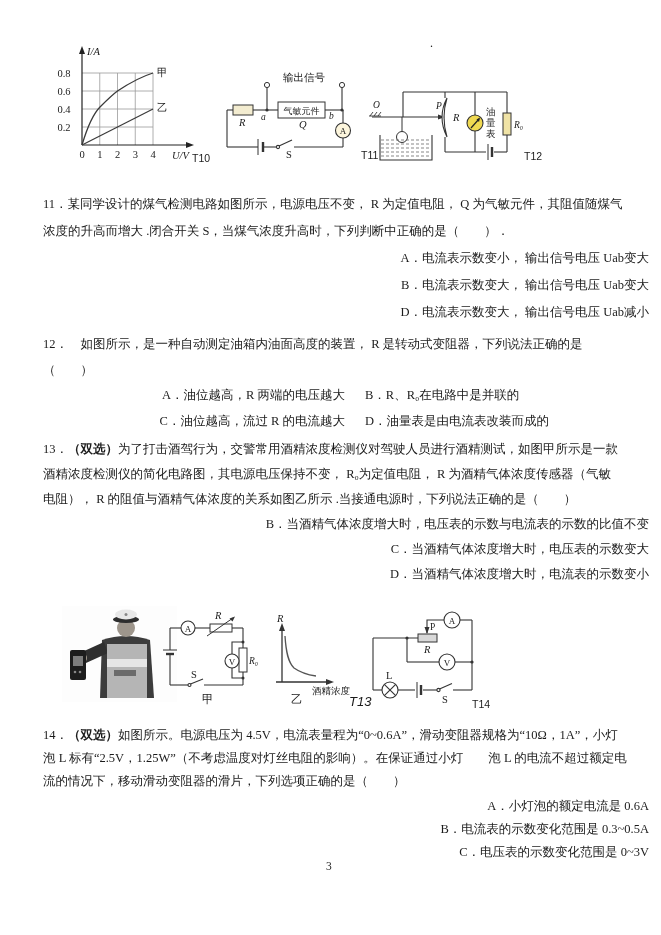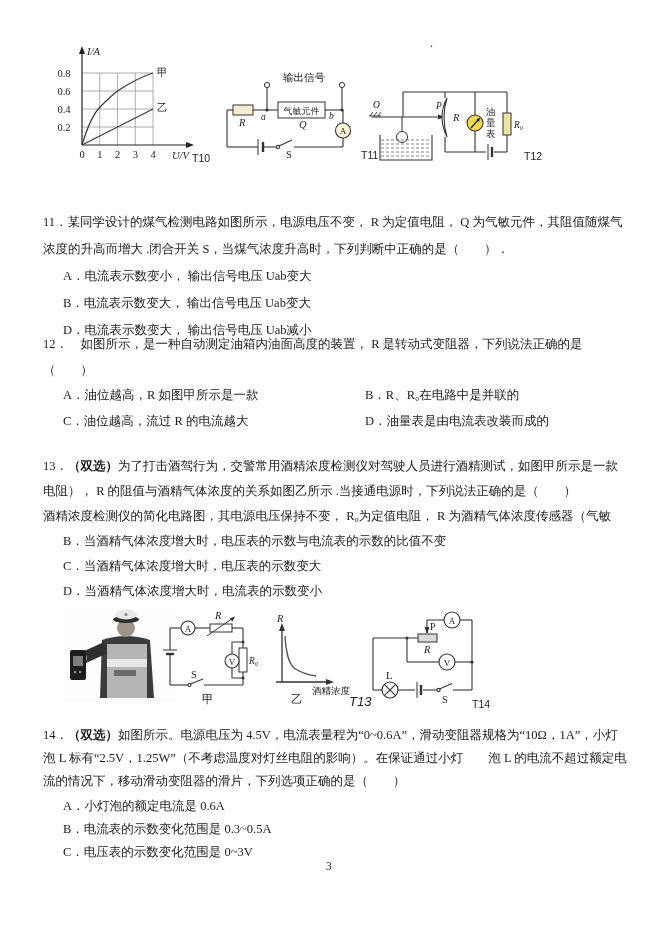--- a/index.html
+++ b/index.html
@@ -1,20 +1,20 @@
 <!DOCTYPE html>
 <html><head>
 <meta charset="utf-8">
 <style>
   html,body{margin:0;padding:0;background:#fff;}
   .page{position:relative;width:661px;height:935px;background:#ffffff;overflow:hidden;
         font-family:"Liberation Serif","DejaVu Serif",serif;color:#1b1b1b;}
   .q{position:absolute;left:43px;width:606px;font-size:12.5px;}
   .q .line{white-space:nowrap;}
-  .opt{padding-left:20px;white-space:nowrap;}
+  .opt{padding-left:20px;white-space:nowrap;text-align:right;}
   .qtag{font-weight:bold;}
   .lh27 .line,.lh27 .opt{line-height:27px;}
   .lh25 .line,.lh25 .opt{line-height:25px;}
   .lh255 .line,.lh255 .opt{line-height:25.5px;}
   .lh23 .line,.lh23 .opt{line-height:22.8px;}
   .optrow{display:flex;}
   .optrow .col1{width:282px;}
   svg{position:absolute;overflow:visible;}
   svg text{font-family:"Liberation Serif","DejaVu Serif",serif;fill:#1b1b1b;font-size:10.5px;}
   svg text.it{font-style:italic;}
@@ -149,45 +149,45 @@
     <text class="it small" x="5" y="23">O</text>
     <text class="it small" x="68" y="24">P</text>
     <text class="it" x="85" y="36">R</text>
     <text class="small" x="118" y="30">油</text>
     <text class="small" x="118" y="41">量</text>
     <text class="small" x="118" y="52">表</text>
     <text class="it small" x="146" y="43">R₀</text>
     <text class="sans" x="156" y="75">T12</text>
   </svg>
 
-  <div class="q lh27" style="top:209px;">
+  <div class="q lh27" style="top:191px;">
     <div class="line"><span>11．</span><span>某同学设计的煤气检测电路如图所示，电源电压不变， R 为定值电阻， Q 为气敏元件，其阻值随煤气</span></div>
     <div class="line">浓度的升高而增大 .闭合开关 S，当煤气浓度升高时，下列判断中正确的是（　　）．</div>
     <div class="opt">A．电流表示数变小， 输出信号电压 Uab变大</div>
     <div class="opt">B．电流表示数变大， 输出信号电压 Uab变大</div>
     <div class="opt">D．电流表示数变大， 输出信号电压 Uab减小</div>
   </div>
 
   <div class="q lh255" style="top:332px;">
     <div class="line"><span>12．</span><span>　如图所示，是一种自动测定油箱内油面高度的装置， R 是转动式变阻器，下列说法正确的是</span></div>
     <div class="line">（　　）</div>
     <div class="optrow">
-      <div class="opt col1">A．油位越高，R 如图甲所示是一款</div>
+      <div class="opt col1">A．油位越高，R 两端的电压越大</div>
       <div class="opt">B．R、R₀在电路中是并联的</div>
     </div>
     <div class="optrow">
       <div class="opt col1">C．油位越高，流过 R 的电流越大</div>
       <div class="opt">D．油量表是由电流表改装而成的</div>
     </div>
   </div>
 
-  <div class="q lh25" style="top:454px;">
+  <div class="q lh25" style="top:437px;">
     <div class="line"><span>13．</span><span class="qtag">（双选）</span><span>为了打击酒驾行为，交警常用酒精浓度检测仪对驾驶人员进行酒精测试，如图甲所示是一款</span></div>
+    <div class="line">酒精浓度检测仪的简化电路图，其电源电压保持不变， R₀为定值电阻， R 为酒精气体浓度传感器（气敏</div>
     <div class="line">电阻）， R 的阻值与酒精气体浓度的关系如图乙所示 .当接通电源时，下列说法正确的是（　　）</div>
-    <div class="line">酒精浓度检测仪的简化电路图，其电源电压保持不变， R₀为定值电阻， R 为酒精气体浓度传感器（气敏</div>
     <div class="opt">B．当酒精气体浓度增大时，电压表的示数与电流表的示数的比值不变</div>
     <div class="opt">C．当酒精气体浓度增大时，电压表的示数变大</div>
     <div class="opt">D．当酒精气体浓度增大时，电流表的示数变小</div>
   </div>
 
   <svg style="left:62px;top:606px;" width="115" height="96" viewBox="0 0 115 96">
     <rect x="0" y="0" width="115" height="96" fill="#fdfdfd"></rect>
     <path d="M40,34 Q64,26 88,34 L92,92 L38,92 Z" fill="#3c3c3c"></path>
     <path d="M42,36 L20,46 L24,57 L46,47 Z" fill="#2f2f2f"></path>
     <rect x="45" y="38" width="40" height="54" fill="#b5b5b5"></rect>

